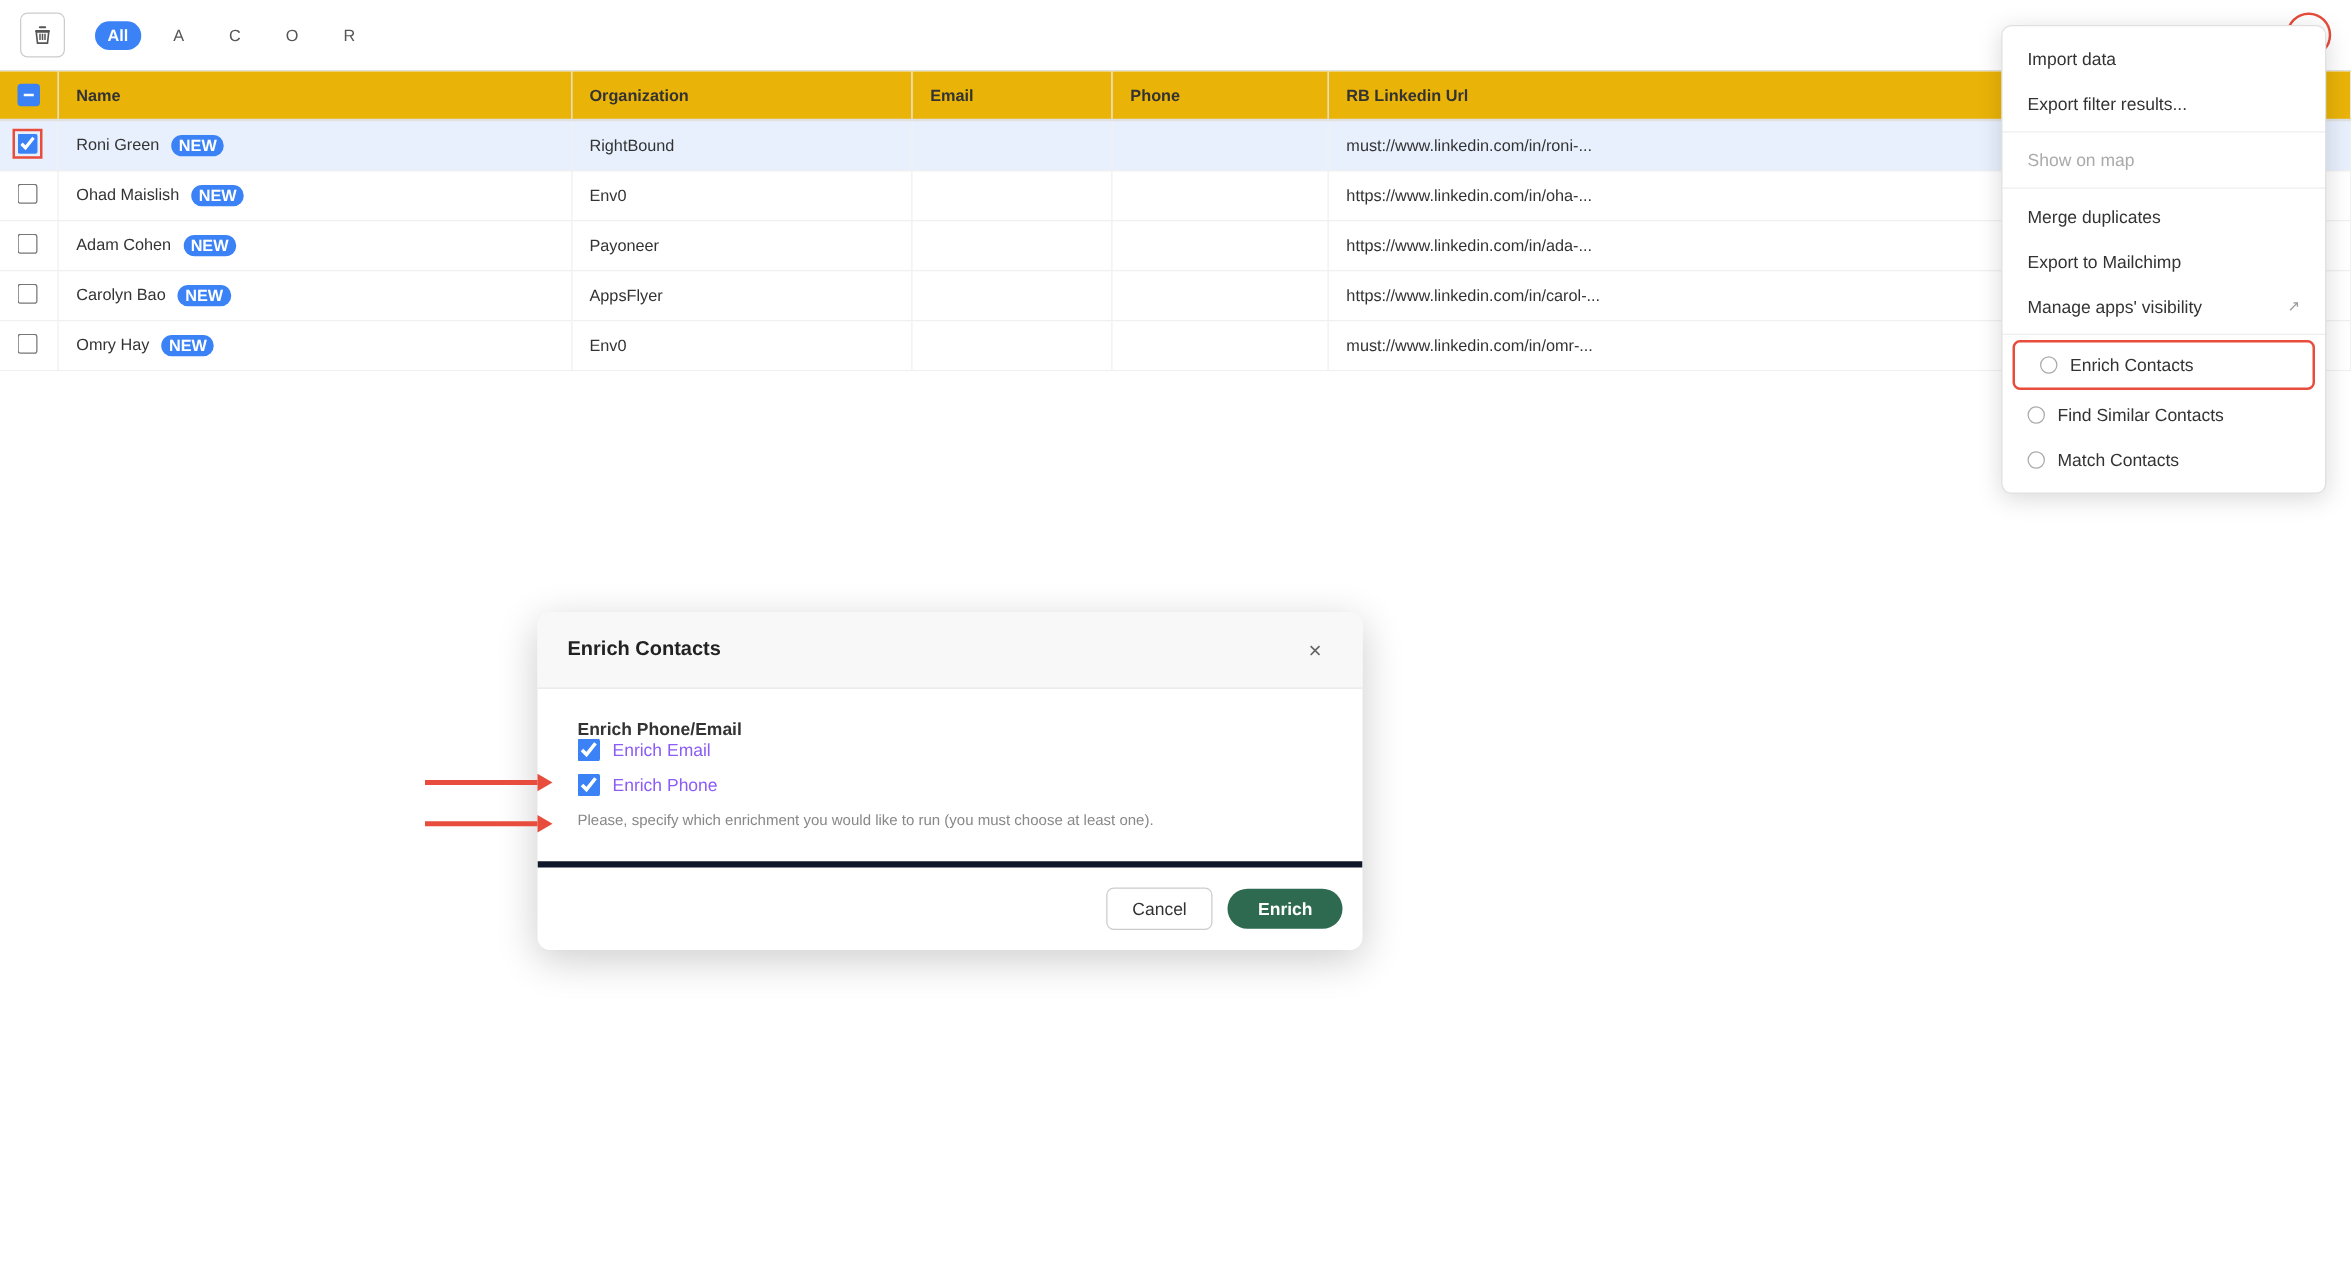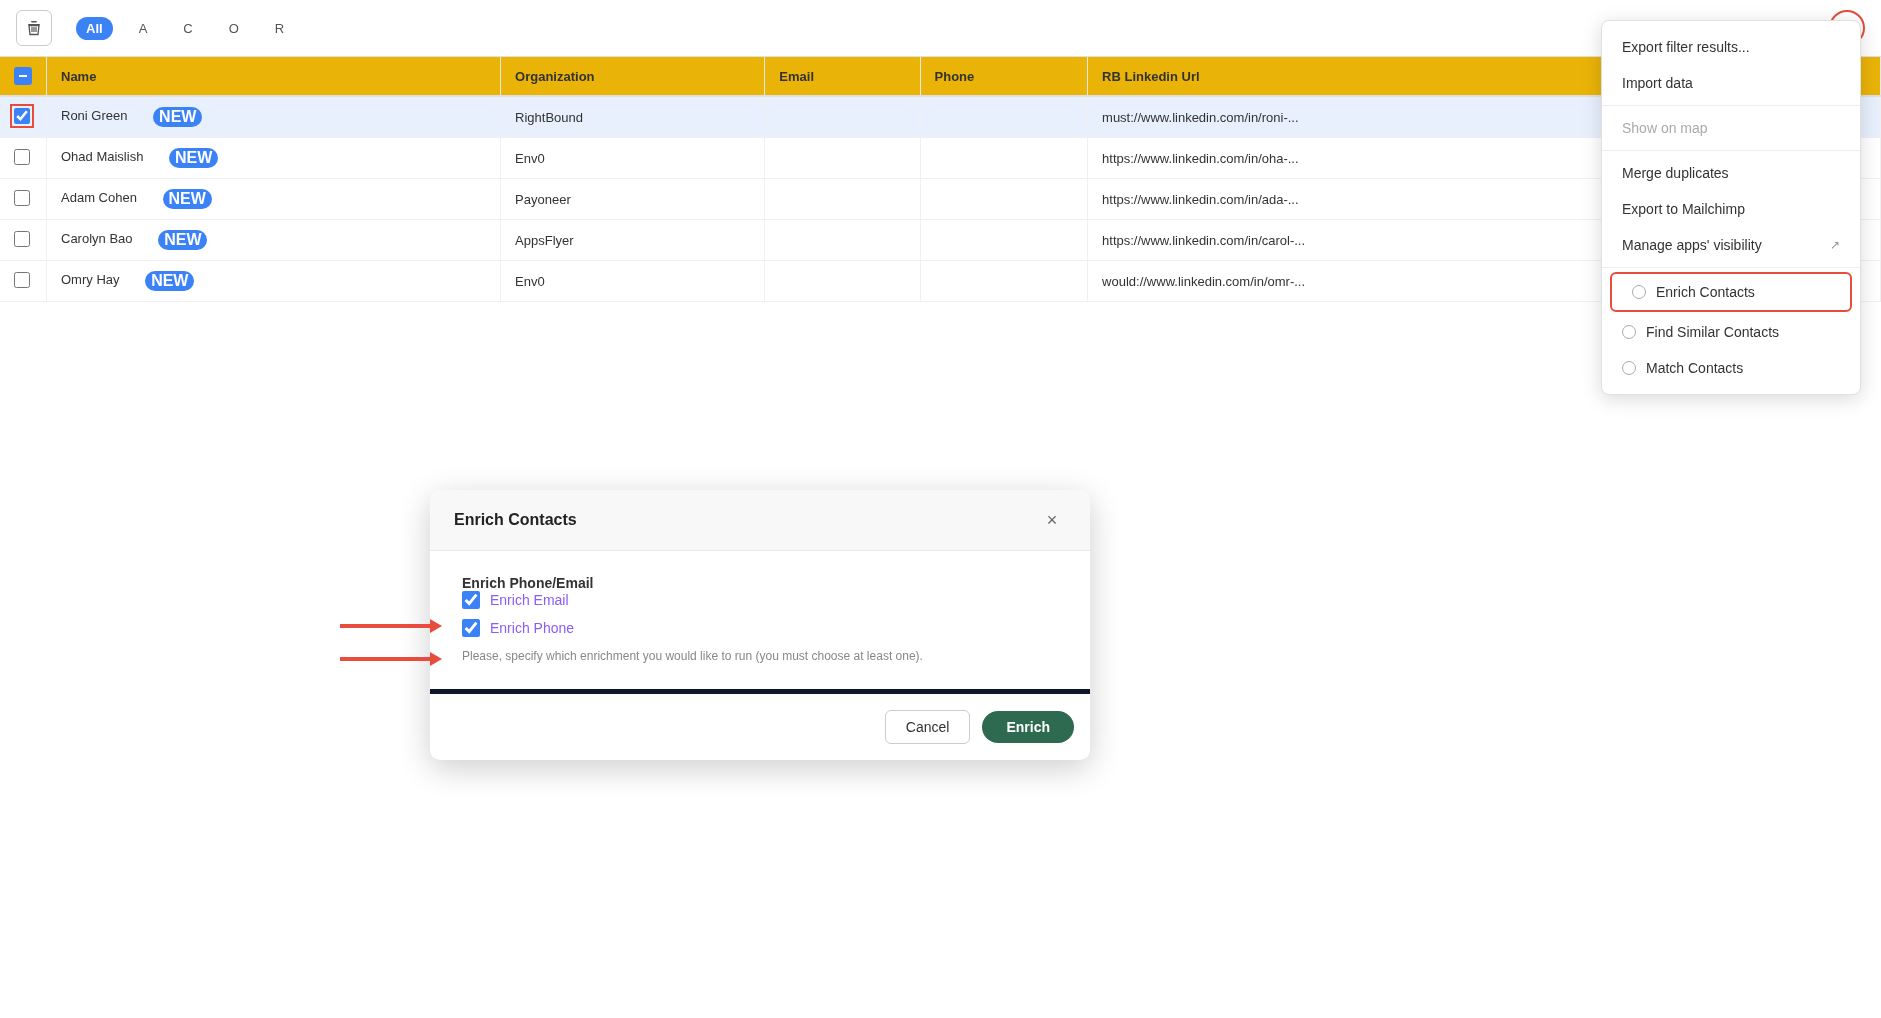--- a/index.html
+++ b/index.html
@@ -31,22 +31,22 @@
     table { width: 100%; border-collapse: collapse; }
     thead tr { background: #eab308; border-bottom: 2px solid #e0e0e0; }
     th { padding: 10px 14px; text-align: left; font-weight: 600; font-size: 13px; color: #333; border-right: 1px solid #e8e8e8; white-space: nowrap; }
     td { padding: 10px 14px; font-size: 13px; color: #333; border-bottom: 1px solid #f0f0f0; border-right: 1px solid #f0f0f0; white-space: nowrap; }
     tr.selected-row { background: #e8f0fe; }
     .checkbox-col { width: 36px; }
     input[type="checkbox"] { width: 16px; height: 16px; cursor: pointer; accent-color: #3b82f6; }
 
     .new-badge {
       display: inline-block; background: #3b82f6; color: #fff;
-      font-size: 16px; font-weight: 700; padding: 1px 6px; border-radius: 10px;
-      margin-left: 22px; vertical-align: middle;
+      font-size: 13px; font-weight: 700; padding: 1px 6px; border-radius: 10px;
+      margin-left: 6px; vertical-align: middle;
     }
     .select-all-icon {
       display: inline-flex; align-items: center; justify-content: center;
       width: 18px; height: 18px; background: #3b82f6; border-radius: 3px; cursor: pointer;
     }
     .select-all-icon svg { fill: #fff; }
 
     
     .dropdown-menu {
       position: absolute; top: 20px; right: 20px;
@@ -198,33 +198,33 @@
           <td></td>
           <td>https://www.linkedin.com/in/carol-...</td>
           <td>Person Ma</td>
         </tr>
         <tr>
           <td class="checkbox-col"><input type="checkbox" style=""></td>
           <td>Omry Hay <span class="new-badge">NEW</span></td>
           <td>Env0</td>
           <td></td>
           <td></td>
-          <td>would://www.linkedin.com/in/omr-...</td>
+          <td>must://www.linkedin.com/in/omr-...</td>
           <td>New Conta</td>
         </tr>
       </tbody>
   </table>
 </div>
 
 <div class="dropdown-menu">
   <div class="dropdown-item">
+    <span>Import data</span>
+  </div>
+  <div class="dropdown-item">
     <span>Export filter results...</span>
-  </div>
-  <div class="dropdown-item">
-    <span>Import data</span>
   </div>
   <hr class="dropdown-divider">
   <div class="dropdown-item disabled">
     <span>Show on map</span>
   </div>
   <hr class="dropdown-divider">
   <div class="dropdown-item">
     <span>Merge duplicates</span>
   </div>
   <div class="dropdown-item">

